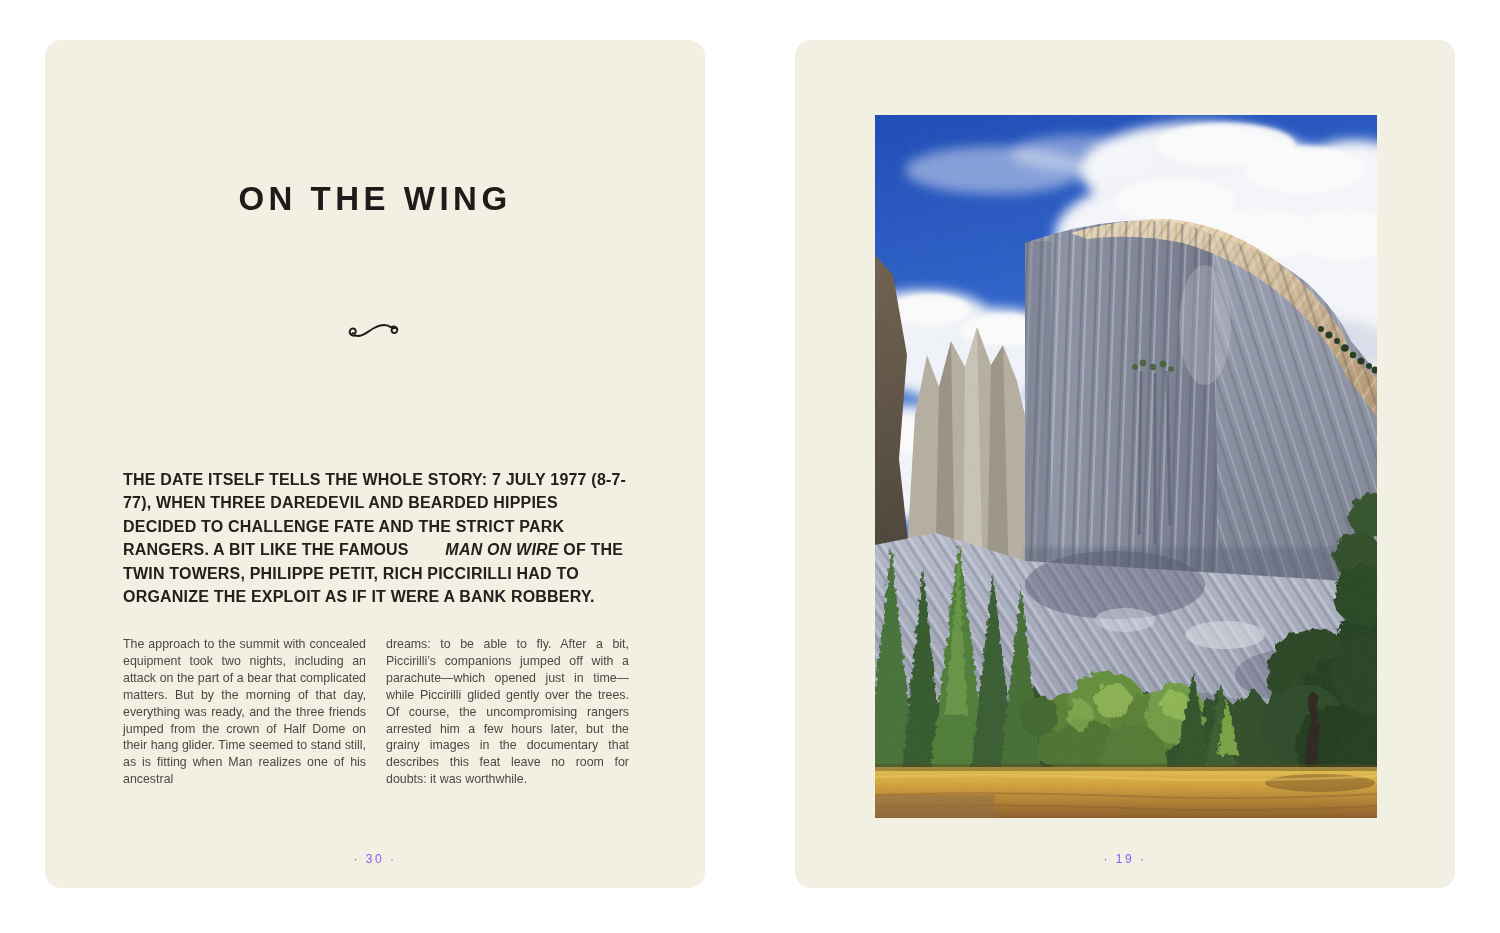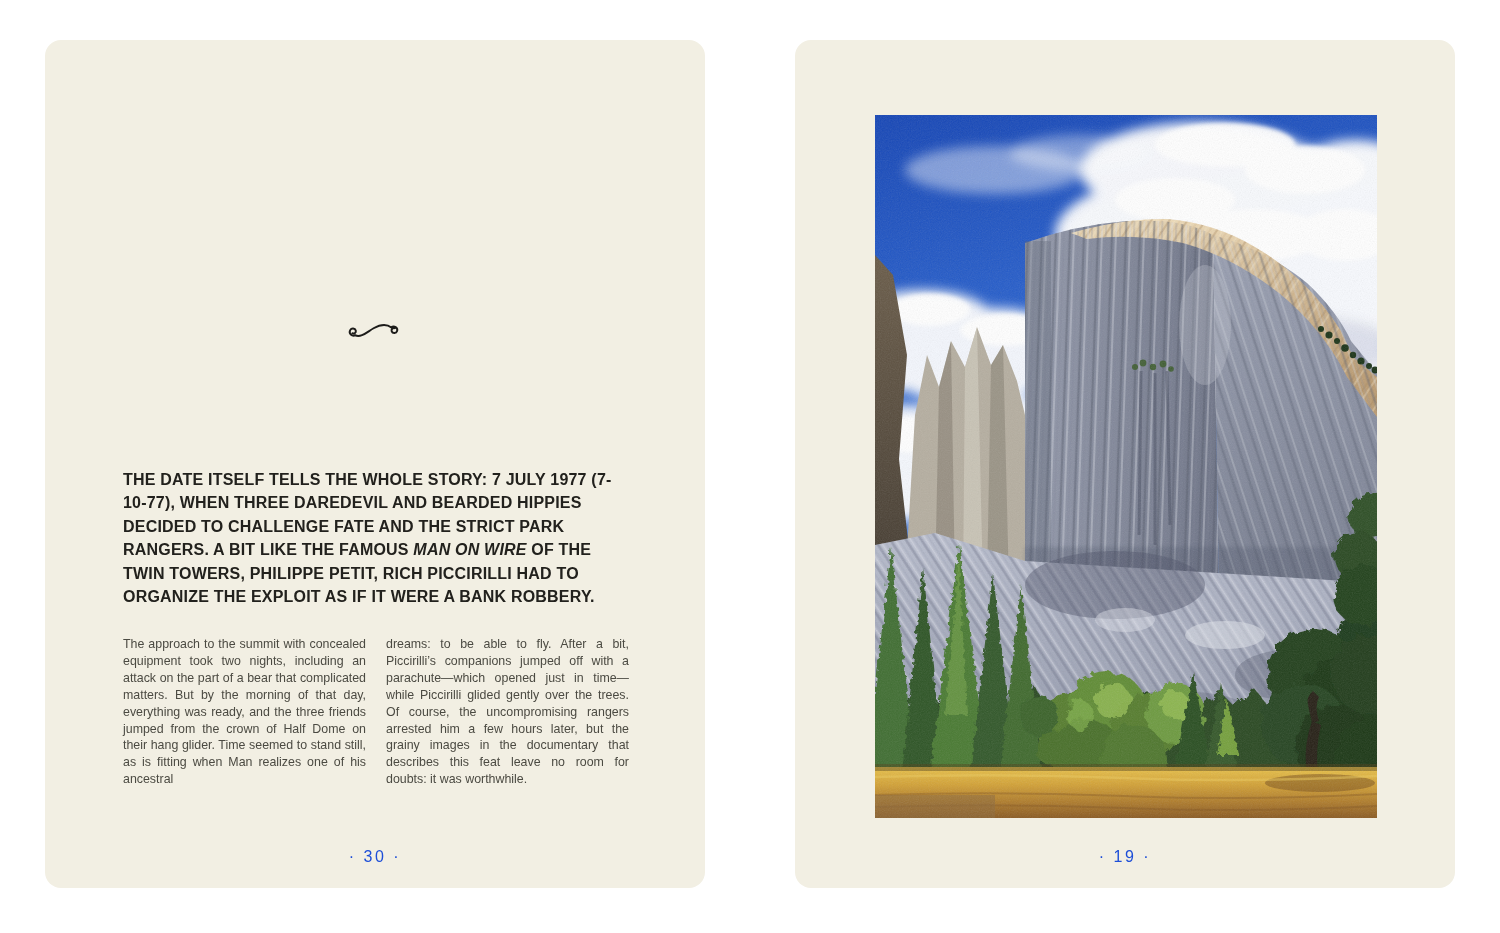--- a/index.html
+++ b/index.html
@@ -6,42 +6,43 @@
   body{width:1500px;height:933px;background:#ffffff;font-family:"Liberation Sans",sans-serif;}
   .canvas{position:relative;width:1500px;height:933px;background:#ffffff;overflow:hidden;}
   .page{position:absolute;top:40px;width:660px;height:848px;background:#f2efe3;border-radius:16px;}
   .page-left{left:45px;}
   .page-right{left:795px;}
   .chapter-title{position:absolute;top:140px;left:0;width:660px;text-align:center;
     font-size:33px;font-weight:700;letter-spacing:4.5px;color:#1d1c1a;}
   .ornament{position:absolute;top:276px;left:0;width:660px;text-align:center;}
   .intro{position:absolute;top:412px;left:78px;width:506px;
     font-size:16px;line-height:23.4px;font-weight:700;letter-spacing:0.2px;color:#22211d;}
-  .intro em{font-style:italic;}
+  .intro em{font-style:italic;margin-left:32px;}
   .columns{position:absolute;top:596px;left:78px;width:506px;display:flex;gap:20px;}
   .col{flex:1;font-size:12.4px;line-height:16.9px;text-align:justify;color:#4b4a42;}
   .pagenum{position:absolute;bottom:22px;left:0;width:660px;text-align:center;
-    font-size:16px;letter-spacing:2.5px;color:#1d4ed8;}
+    font-size:12px;letter-spacing:2.5px;color:#8b5cf6;}
   .photo{position:absolute;top:75px;left:80px;width:502px;height:703px;overflow:hidden;}
   .photo svg{display:block;}
 </style>
 </head>
 <body>
 
 <div class="canvas">
 
   <div class="page page-left">
+    <div class="chapter-title">ON THE WING</div>
     <div class="ornament">
       <svg width="56" height="26" viewBox="0 0 60 26">
         <path fill="none" stroke="#1d1c1a" stroke-width="2.1" stroke-linecap="round" d="M9.2,19.6 C5.2,21.4 1.6,17.6 3.4,14.2 C4.8,11.6 8.6,11.9 9.4,14.6 C10,16.8 7.8,18.6 5.9,17.5
              M8.8,19.7 C15,22.6 21.5,16.2 28.5,12.2 C35.5,8.2 42.5,7.4 47.6,11.4
              M47.2,11.2 C50.6,8.7 54.8,11.7 53.7,15.1 C52.8,17.9 48.9,18.1 47.9,15.5 C47.1,13.4 49.1,11.3 51.1,12.1"></path>
       </svg>
     </div>
-    <p class="intro"><span>THE DATE ITSELF TELLS THE WHOLE STORY: 7 JULY 1977 (7-10-77), WHEN THREE DAREDEVIL AND BEARDED HIPPIES DECIDED TO CHALLENGE FATE AND THE STRICT PARK RANGERS. A BIT LIKE THE FAMOUS </span><em>MAN ON WIRE</em><span> OF THE TWIN TOWERS, PHILIPPE PETIT, RICH PICCIRILLI HAD TO ORGANIZE THE EXPLOIT AS IF IT WERE A BANK ROBBERY.</span></p>
+    <p class="intro"><span>THE DATE ITSELF TELLS THE WHOLE STORY: 7 JULY 1977 (8-7-77), WHEN THREE DAREDEVIL AND BEARDED HIPPIES DECIDED TO CHALLENGE FATE AND THE STRICT PARK RANGERS. A BIT LIKE THE FAMOUS </span><em>MAN ON WIRE</em><span> OF THE TWIN TOWERS, PHILIPPE PETIT, RICH PICCIRILLI HAD TO ORGANIZE THE EXPLOIT AS IF IT WERE A BANK ROBBERY.</span></p>
     <div class="columns">
       <div class="col">The approach to the summit with concealed equipment took two nights, including an attack on the part of a bear that complicated matters. But by the morning of that day, everything was ready, and the three friends jumped from the crown of Half Dome on their hang glider. Time seemed to stand still, as is fitting when Man realizes one of his ancestral</div>
       <div class="col">dreams: to be able to fly. After a bit, Piccirilli’s companions jumped off with a parachute—which opened just in time—while Piccirilli glided gently over the trees. Of course, the uncompromising rangers arrested him a few hours later, but the grainy images in the documentary that describes this feat leave no room for doubts: it was worthwhile.</div>
     </div>
     <div class="pagenum">· 30 ·</div>
   </div>
 
   <div class="page page-right">
     <div class="photo">
       <svg width="502" height="703" viewBox="0 0 502 703">

